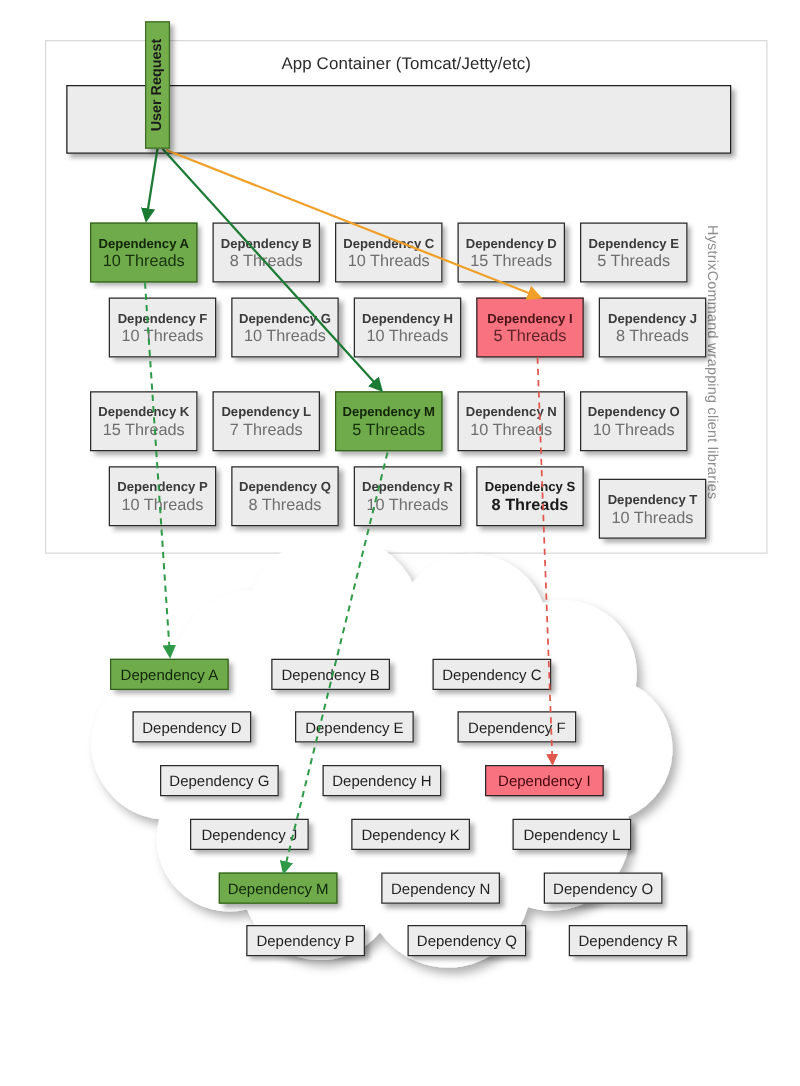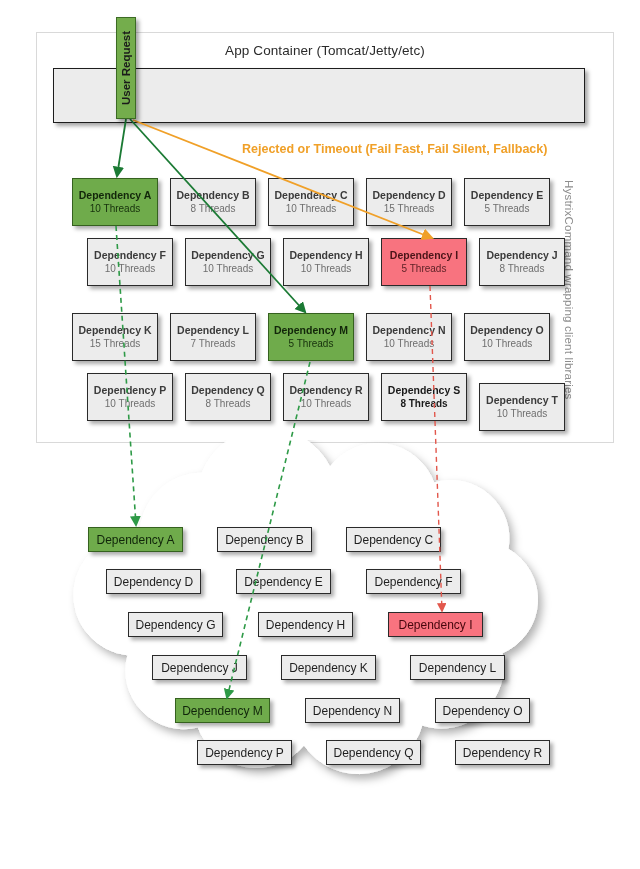--- a/index.html
+++ b/index.html
@@ -110,21 +110,21 @@
     justify-content: center;
     z-index: 20;
   }
   .pool-box .t {
     font-size: 10.5px;
     font-weight: bold;
     color: #3b3b3b;
     line-height: 14px;
   }
   .pool-box .s {
-    font-size: 10px;
+    font-size: 13px;
     color: #6e6e6e;
     line-height: 14px;
   }
   .pool-box.green {
     background: #6fab4b;
     border-color: #35611f;
   }
   .pool-box.green .t { color: #12260a; }
   .pool-box.green .s { color: #16300c; }
   .pool-box.red {
@@ -201,21 +201,20 @@
   <div class="app-container"></div>
   <div class="app-container-title">App Container (Tomcat/Jetty/etc)</div>
   <div class="app-bar"></div>
 
   <div class="side-label">HystrixCommand wrapping client libraries</div>
 
   <div class="user-request">
     <span>User Request</span>
   </div>
 
-  <div class="annot-orange">Rejected or Timeout (Fail Fast, Fail Silent, Fallback)</div>
 
   <svg id="cloud-svg" viewBox="0 0 640 429">
     <defs>
       <filter id="cshadow" x="-20%" y="-20%" width="160%" height="160%">
         <feDropShadow dx="4" dy="5" stdDeviation="4" flood-color="#000000" flood-opacity="0.30"></feDropShadow>
       </filter>
     </defs>
     <g filter="url(#cshadow)">
       <path fill="#ffffff" stroke="#ffffff" stroke-width="1" d="
         M 140 95

